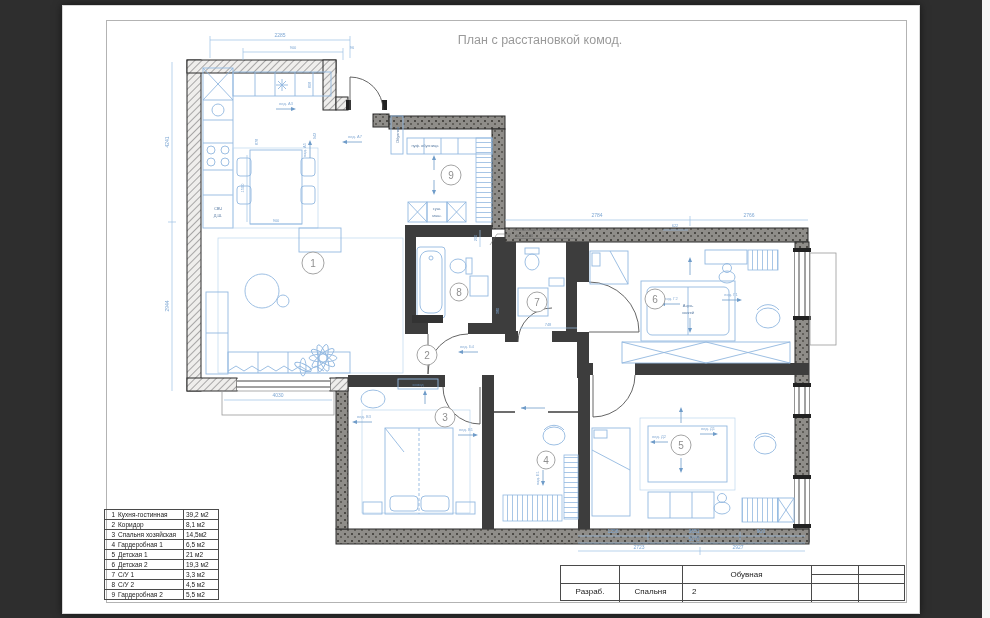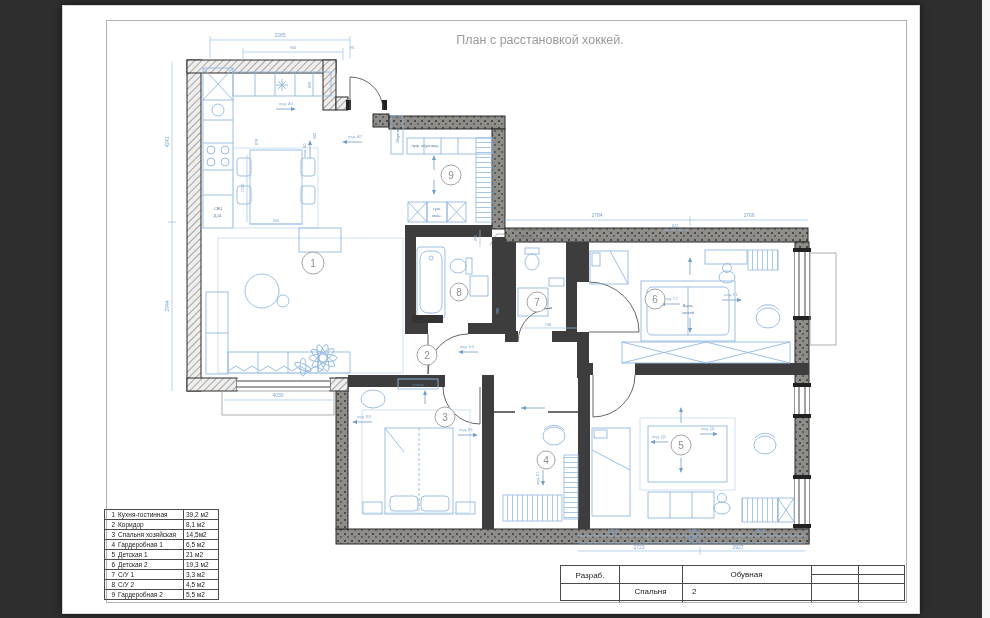--- a/index.html
+++ b/index.html
@@ -42,21 +42,21 @@
   .tb-cell{position:absolute;box-sizing:border-box;display:flex;align-items:center;}
   .tb-line-v{position:absolute;top:0;width:1px;height:36px;background:#4a4a4a;}
   .tb-line-h{position:absolute;height:1px;background:#4a4a4a;}
 </style>
 </head>
 <body>
 
 <div class="page"></div>
 <div class="right-strip"></div>
 <div class="frame"></div>
-<div class="sheet-title">План с расстановкой хоккей.</div>
+<div class="sheet-title">План с расстановкой комод.</div>
 
 <svg class="plan" width="990" height="618" viewBox="0 0 990 618">
   <defs>
     <pattern id="speck" width="7" height="7" patternUnits="userSpaceOnUse">
       <rect width="7" height="7" fill="#8f8d89"></rect>
       <circle cx="2" cy="2" r="1" fill="#35332f"></circle>
       <circle cx="5" cy="5" r="0.9" fill="#4a4843"></circle>
     </pattern>
     <pattern id="hatch" width="5" height="5" patternUnits="userSpaceOnUse" patternTransform="rotate(45)">
       <rect width="5" height="5" fill="#efeeec"></rect>
@@ -464,16 +464,16 @@
 </table>
 
 <div class="tblock">
   <div class="tb-line-v" style="left:58px;"></div>
   <div class="tb-line-v" style="left:121px;"></div>
   <div class="tb-line-v" style="left:250px;"></div>
   <div class="tb-line-v" style="left:297px;"></div>
   <div class="tb-line-h" style="left:0;top:17px;width:343px;"></div>
   <div class="tb-line-h" style="left:250px;top:8px;width:93px;"></div>
   <div class="tb-cell" style="left:121px;top:0;width:129px;height:17px;justify-content:center;">Обувная</div>
-  <div class="tb-cell" style="left:0;top:1px;width:58px;height:17px;justify-content:center;">Разраб.</div>
+  <div class="tb-cell" style="left:0;top:17px;width:58px;height:17px;justify-content:center;">Разраб.</div>
   <div class="tb-cell" style="left:58px;top:17px;width:63px;height:17px;justify-content:center;">Спальня</div>
   <div class="tb-cell" style="left:121px;top:17px;width:129px;height:17px;padding-left:10px;">2</div>
 </div>
 
 </body></html>

